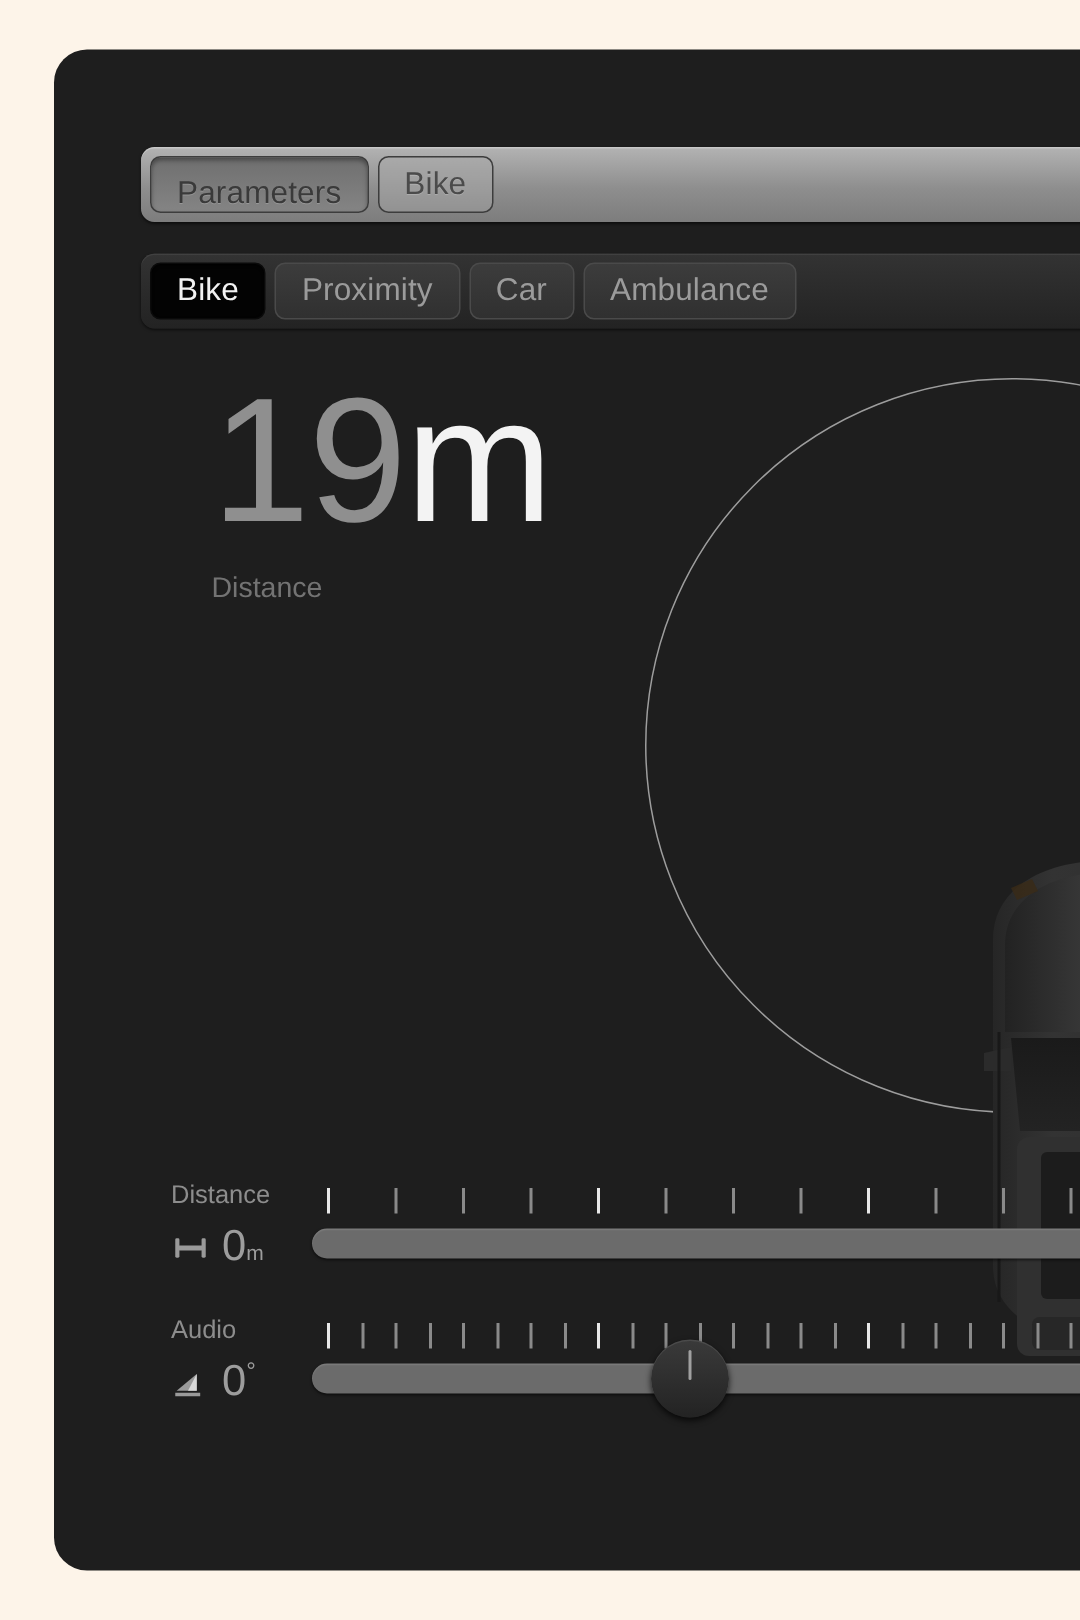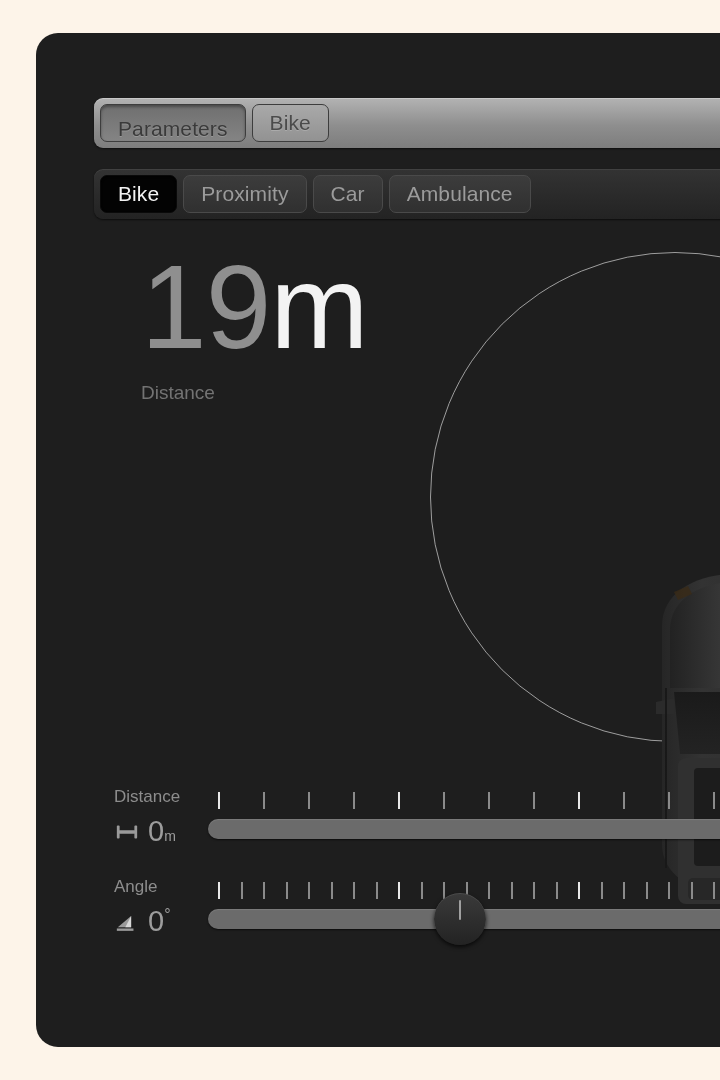--- a/index.html
+++ b/index.html
@@ -369,21 +369,21 @@
           <div class="tick major" style="left: 370.267px;"></div>
           <div class="tick" style="left: 415.3px;"></div>
           <div class="tick" style="left: 460.333px;"></div>
           <div class="tick" style="left: 505.367px;"></div>
         </div>
         <div class="track"></div>
       </div>
     </div>
   <div class="slider-row" id="row-angle">
       <div class="slider-side">
-        <div class="slider-title">Angle</div>
+        <div class="slider-title">Audio</div>
         <div class="slider-readout">
           <span class="icon-box">
             <svg viewBox="0 0 26 26" width="24" height="24">
               <g fill="#9a9a9a">
                 <path d="M2 20 L20 20 L20 22.6 L2 22.6 Z"></path>
                 <path d="M3 18.6 L17.5 6.5 L17.5 18.6 Z"></path>
                 <path d="M11.2 18.6 L17.5 6.5 L17.5 18.6 Z" fill="#d8d8d8"></path>
               </g>
             </svg>
           </span>

